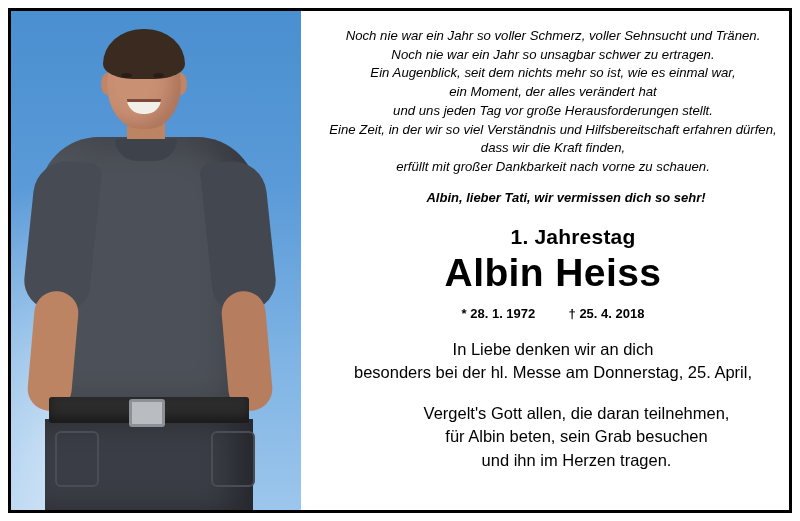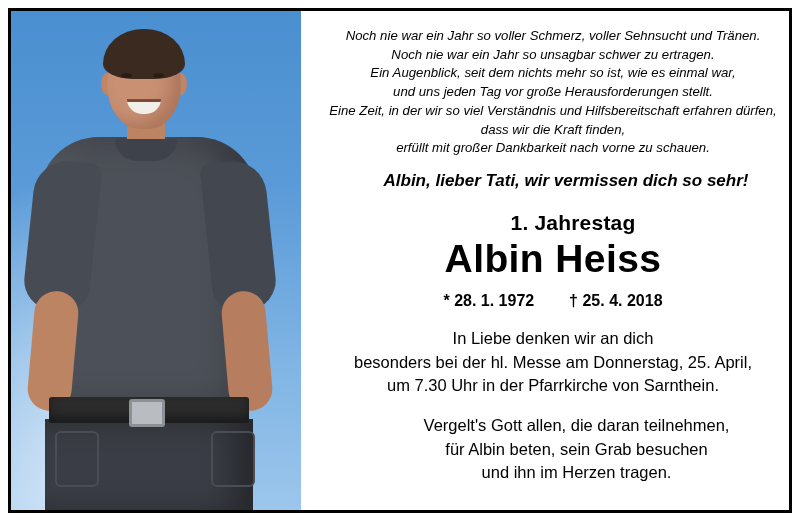--- a/index.html
+++ b/index.html
@@ -190,40 +190,40 @@
   .poem {
     font-style: italic;
     font-size: 13.2px;
     line-height: 1.42;
     margin: 4px 0 0 0;
   }
   .poem div { white-space: nowrap; }
   .dedication {
     font-style: italic;
     font-weight: bold;
-    font-size: 17px;
+    font-size: 13px;
     margin-top: 13px;
     margin-left: 26px;
   }
   .anniversary {
     font-weight: bold;
     font-size: 21px;
     margin-top: 20px;
     letter-spacing: 0.2px;
     margin-left: 40px;
   }
   .name {
     font-weight: bold;
     font-size: 39px;
     margin-top: 2px;
     letter-spacing: 0.4px;
   }
   .dates {
     font-weight: bold;
-    font-size: 16px;
+    font-size: 13px;
     margin-top: 11px;
   }
   .dates .sep { display: inline-block; width: 26px; }
   .memorial {
     font-size: 16.5px;
     line-height: 1.42;
     margin-top: 17px;
   }
   .memorial div { white-space: nowrap; }
   .thanks {
@@ -265,20 +265,21 @@
         <div class="buckle"></div>
       </div>
     </div>
 
     <div class="text-panel">
 
       <div class="poem">
         <div>Noch nie war ein Jahr so voller Schmerz, voller Sehnsucht und Tränen.</div>
         <div>Noch nie war ein Jahr so unsagbar schwer zu ertragen.</div>
         <div>Ein Augenblick, seit dem nichts mehr so ist, wie es einmal war,</div>
+        <div>ein Moment, der alles verändert hat</div>
         <div>und uns jeden Tag vor große Herausforderungen stellt.</div>
         <div>Eine Zeit, in der wir so viel Verständnis und Hilfsbereitschaft erfahren dürfen,</div>
         <div>dass wir die Kraft finden,</div>
         <div>erfüllt mit großer Dankbarkeit nach vorne zu schauen.</div>
       </div>
 
       <div class="dedication">Albin, lieber Tati, wir vermissen dich so sehr!</div>
 
       <div class="anniversary">1. Jahrestag</div>
 
@@ -288,21 +289,20 @@
         <span>*</span>
         <span>28. 1. 1972</span>
         <span class="sep"></span>
         <span>†</span>
         <span>25. 4. 2018</span>
       </div>
 
       <div class="memorial">
         <div>In Liebe denken wir an dich</div>
         <div>besonders bei der hl. Messe am Donnerstag, 25. April,</div>
-        <div>um 7.30 Uhr in der Pfarrkirche von Sarnthein.</div>
       </div>
 
       <div class="thanks">
         <div>Vergelt's Gott allen, die daran teilnehmen,</div>
         <div>für Albin beten, sein Grab besuchen</div>
         <div>und ihn im Herzen tragen.</div>
       </div>
 
     </div>
   </div>

